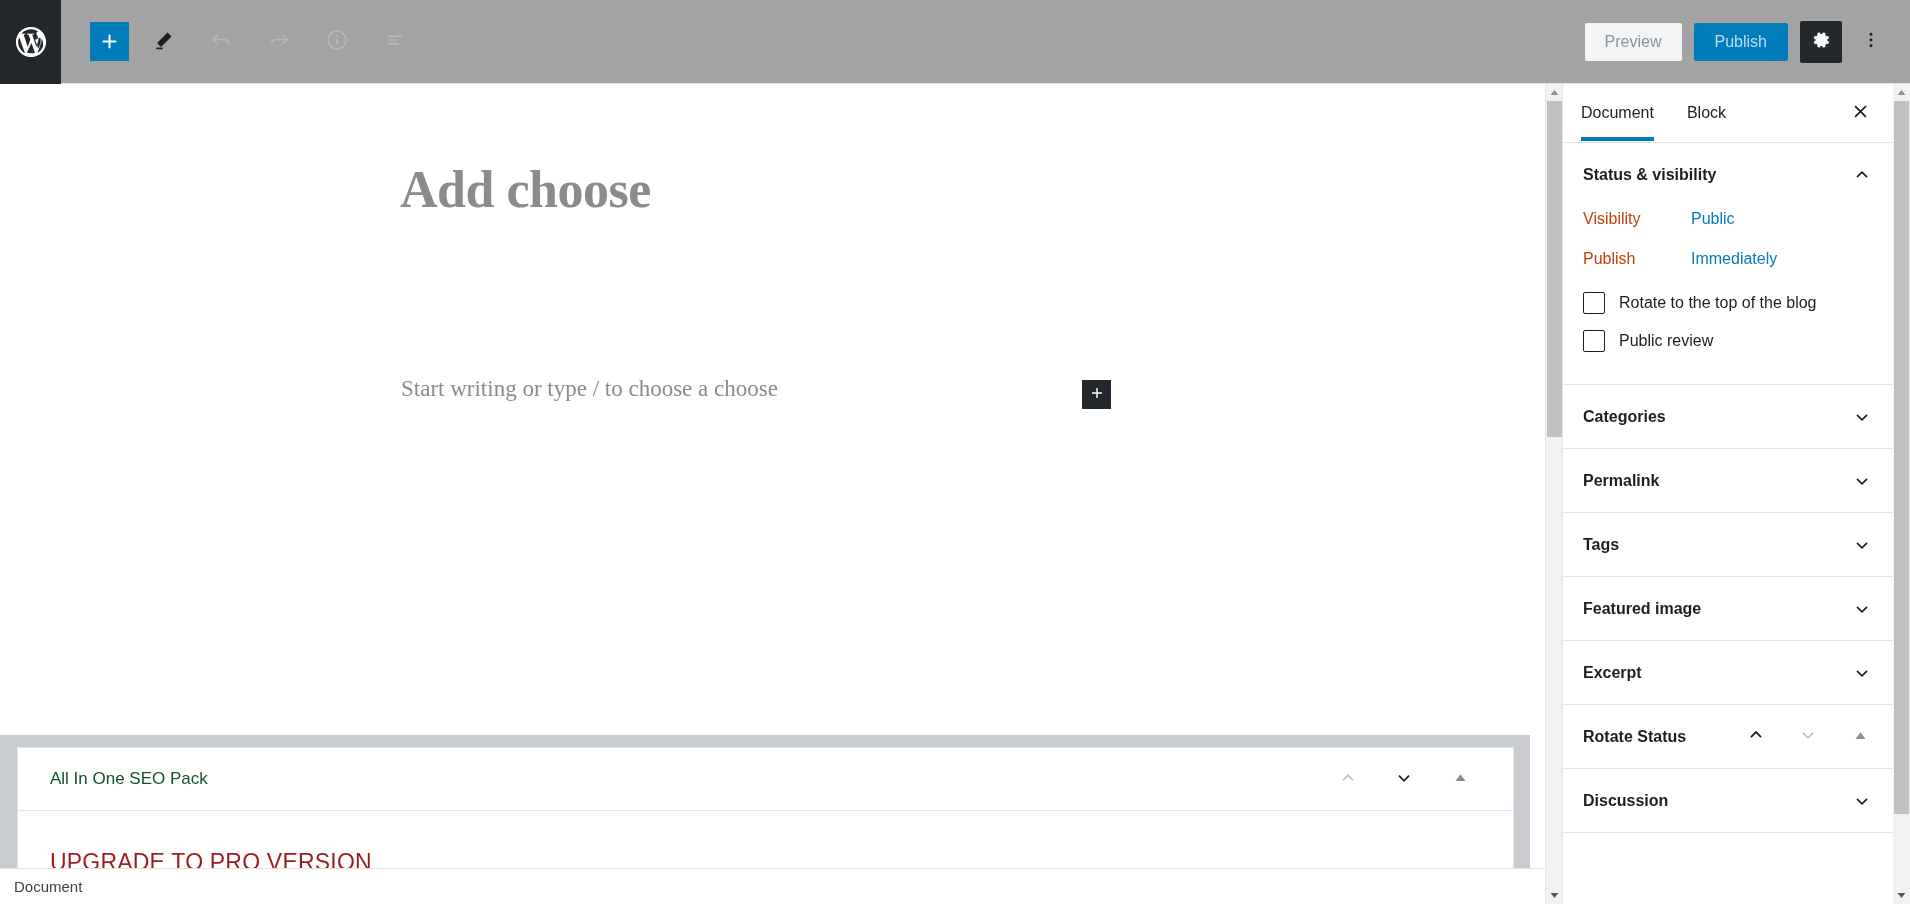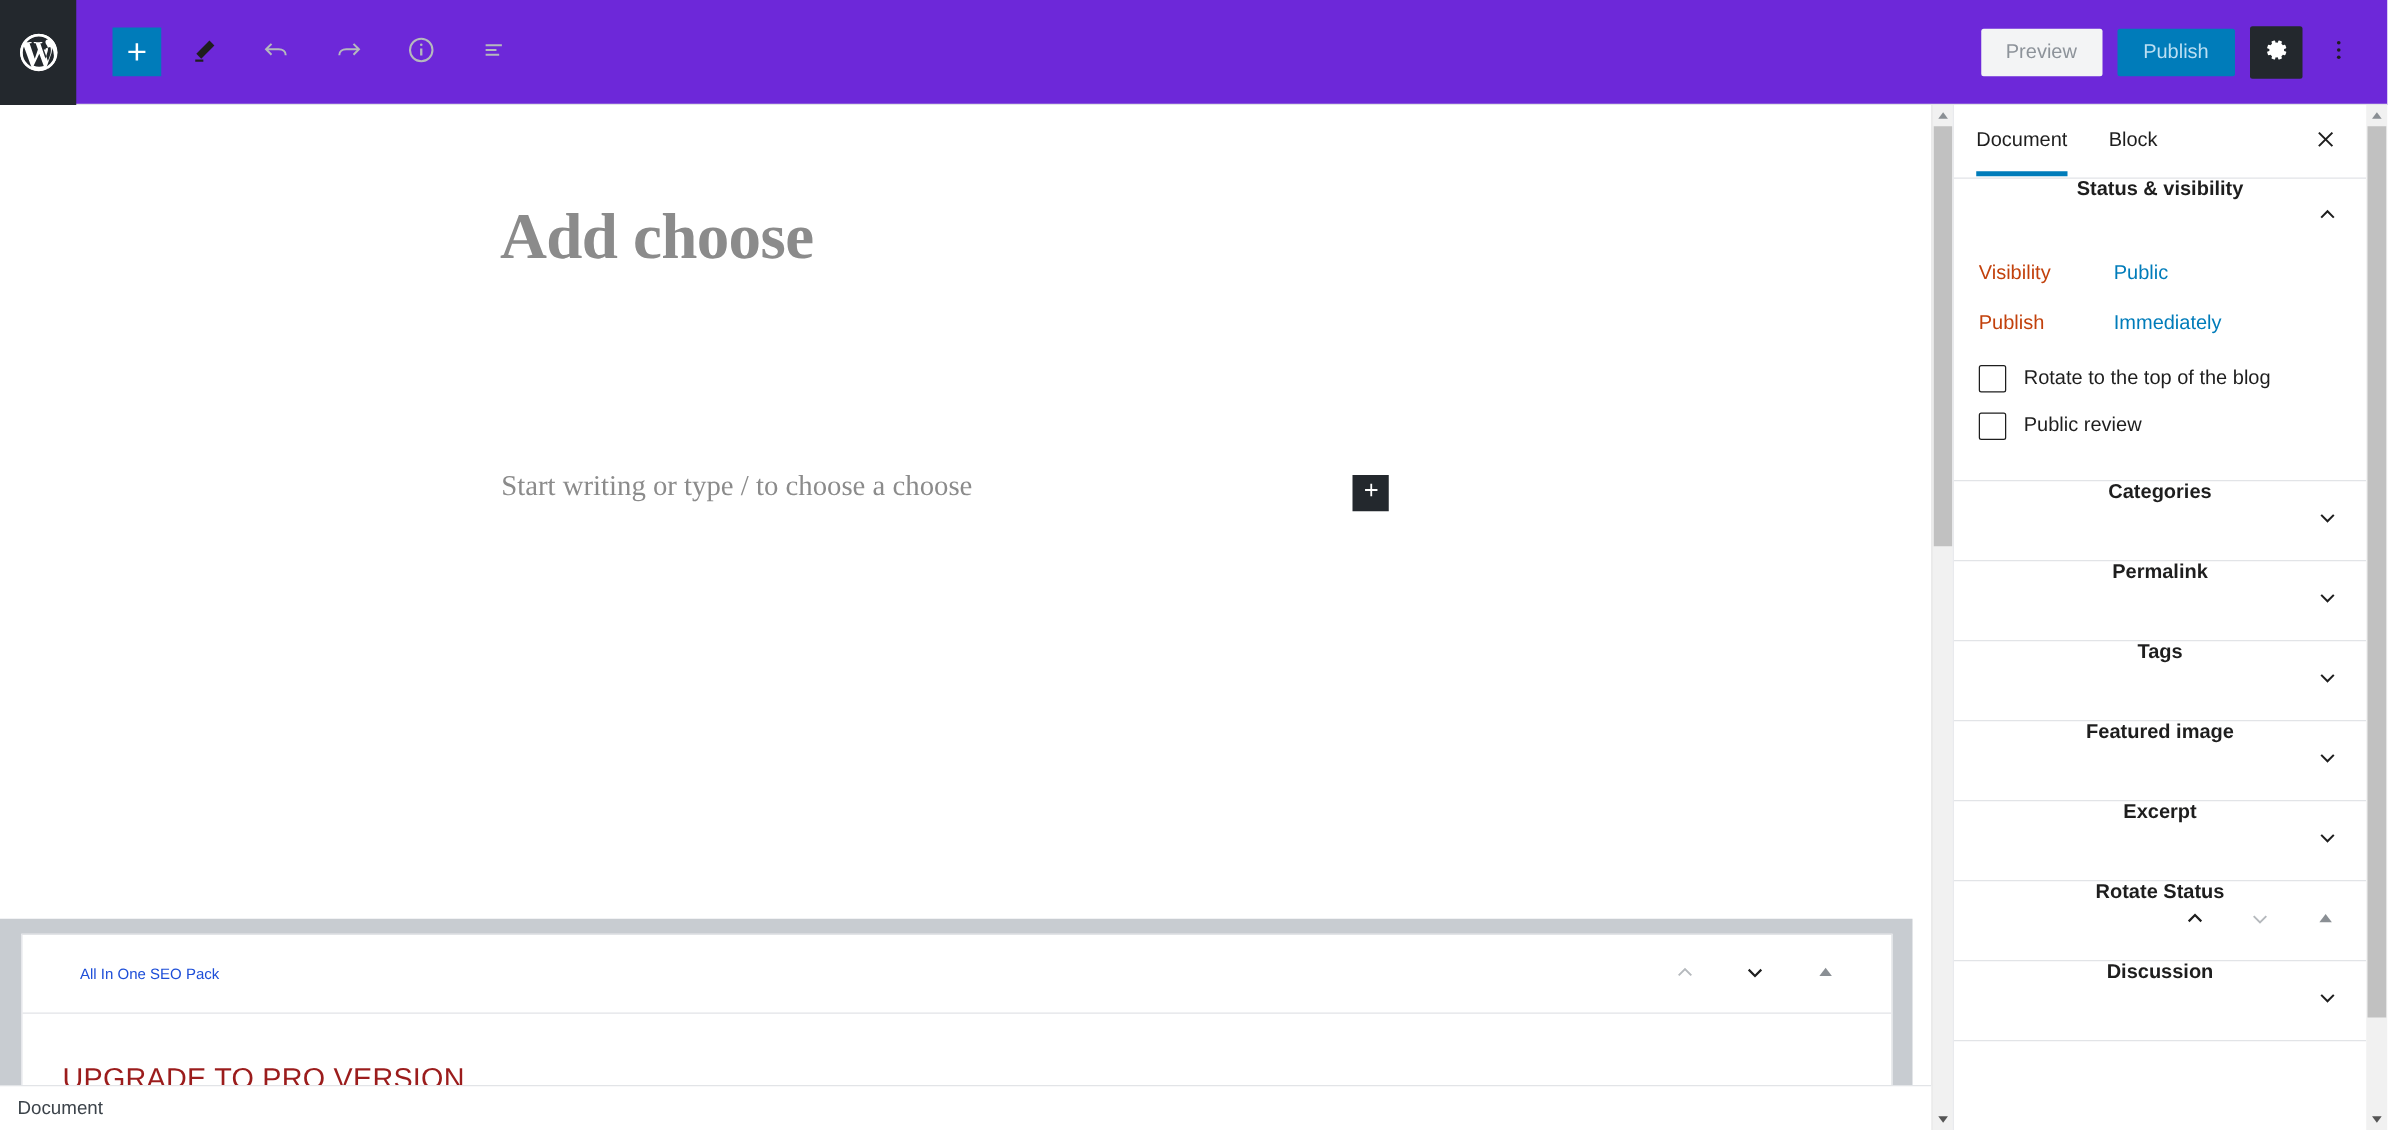--- a/index.html
+++ b/index.html
@@ -8,21 +8,21 @@
     background: #ffffff;
     font-family: "Liberation Sans", sans-serif;
     overflow: hidden;
   }
   .app { position: relative; width: 1910px; height: 904px; }
 
   
   .topbar {
     position: absolute; top: 0; left: 0;
     width: 1910px; height: 84px;
-    background: #6d28d9;
+    background: #a3a3a3;
     border-bottom: 1px solid #e2e4e7;
     display: flex; align-items: center;
   }
   .wp-logo-box {
     width: 61px; height: 84px;
     background: #23282d;
     display: flex; align-items: center; justify-content: center;
     flex: 0 0 auto;
     cursor: pointer;
   }
@@ -132,23 +132,22 @@
     border: 1px solid #e2e4e7;
   }
   .seo-header {
     height: 63px;
     display: flex; align-items: center;
     padding: 0 0 0 32px;
     border-bottom: 1px solid #e2e4e7;
     cursor: pointer;
   }
   .seo-title {
-    font-size: 12px; color: #1d4ed8;
-    font-family: "Liberation Sans", sans-serif;
-    margin-left: 14px;
+    font-size: 17px; color: #14532d;
+    font-family: "Liberation Sans", sans-serif;
   }
   .seo-ctrls {
     margin-left: auto; display: flex; align-items: center;
     gap: 26px; padding-right: 38px;
   }
   .seo-ctrl {
     width: 30px; height: 30px;
     display: flex; align-items: center; justify-content: center;
     cursor: pointer; background: transparent; border: none;
   }
@@ -220,21 +219,21 @@
     margin-left: auto; margin-right: 16px;
     width: 34px; height: 34px;
     display: flex; align-items: center; justify-content: center;
     cursor: pointer; background: transparent; border: none;
   }
 
   .panel-section { border-bottom: 1px solid #e2e4e7; }
   .panel-head {
     display: flex; align-items: center;
     padding: 0 20px 0 20px;
-    height: 63px; cursor: pointer; flex-direction: column;
+    height: 63px; cursor: pointer;
   }
   .panel-head-title {
     font-size: 16px; font-weight: bold; color: #1e1e1e;
     font-family: "Liberation Sans", sans-serif;
   }
   .panel-head .chev { margin-left: auto; display:flex; align-items:center; }
 
   .status-body { padding: 0 20px 22px 20px; }
   .row-kv {
     display: flex; align-items: center;

